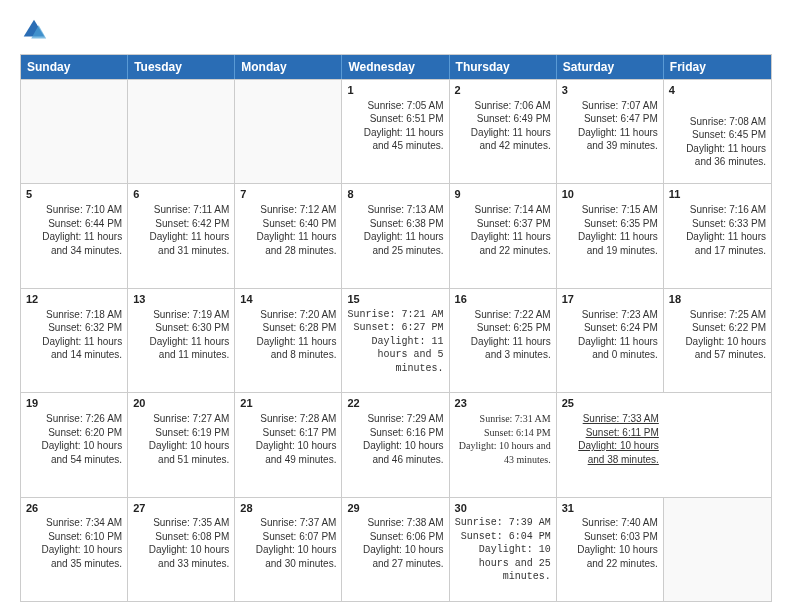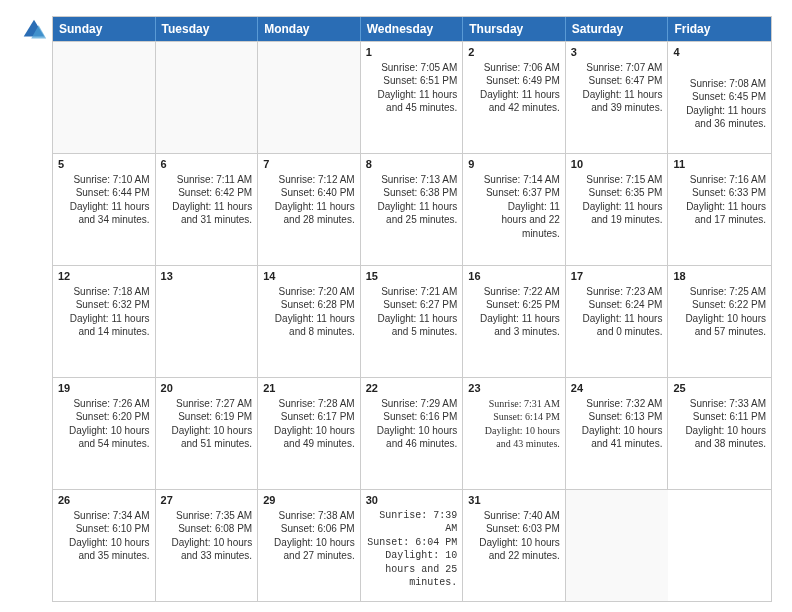--- a/index.html
+++ b/index.html
@@ -8,20 +8,21 @@
       background: #fff;
       width: 792px;
       height: 612px;
       overflow: hidden;
     }
     .page {
       width: 792px;
       height: 612px;
       padding: 16px 20px 10px 20px;
       display: flex;
+      flex-direction: column;
       border-radius: 21px;
     }
     .header {
       display: flex;
       justify-content: space-between;
       align-items: flex-start;
       margin-bottom: 10px;
     }
     .logo {
       display: flex;
@@ -221,30 +222,33 @@
         </div>
         <div class="cal-row">
           <div class="cal-cell">
             <span class="day-num">12</span>
             <div class="info" style="white-space: pre-line;">Sunrise: 7:18 AM
 Sunset: 6:32 PM
 Daylight: 11 hours and 14 minutes.</div>
           </div>
           <div class="cal-cell">
             <span class="day-num">13</span>
+            <div class="info" style="white-space: pre-line;">Sunrise: 7:19 AM
+Sunset: 6:30 PM
+Daylight: 11 hours and 11 minutes.</div>
           </div>
           <div class="cal-cell">
             <span class="day-num">14</span>
             <div class="info" style="white-space: pre-line;">Sunrise: 7:20 AM
 Sunset: 6:28 PM
 Daylight: 11 hours and 8 minutes.</div>
           </div>
           <div class="cal-cell">
             <span class="day-num">15</span>
-            <div class="info" style="white-space: pre-line;">Sunrise: 7:21 AM
+            <div class="info" style="white-space: pre-line; font-family: Liberation Mono, monospace;">Sunrise: 7:21 AM
 Sunset: 6:27 PM
 Daylight: 11 hours and 5 minutes.</div>
           </div>
           <div class="cal-cell">
             <span class="day-num">16</span>
             <div class="info" style="white-space: pre-line;">Sunrise: 7:22 AM
 Sunset: 6:25 PM
 Daylight: 11 hours and 3 minutes.</div>
           </div>
           <div class="cal-cell">
@@ -285,44 +289,44 @@
 Sunset: 6:16 PM
 Daylight: 10 hours and 46 minutes.</div>
           </div>
           <div class="cal-cell">
             <span class="day-num">23</span>
             <div class="info" style="white-space: pre-line; font-family: Liberation Serif, serif;">Sunrise: 7:31 AM
 Sunset: 6:14 PM
 Daylight: 10 hours and 43 minutes.</div>
           </div>
           <div class="cal-cell">
-            <span class="day-num">24</span>
-            <div class="info" style="white-space: pre-line;">Sunrise: 7:32 AM
-Sunset: 6:13 PM
-Daylight: 10 hours and 41 minutes.</div>
-          </div>
-          <div class="cal-cell">
             <span class="day-num">25</span>
-            <div class="info" style="white-space: pre-line;">Sunrise: 7:33 AM
+            <div class="info" style="white-space: pre-line; text-decoration: underline;">Sunrise: 7:33 AM
 Sunset: 6:11 PM
 Daylight: 10 hours and 38 minutes.</div>
           </div>
         </div>
         <div class="cal-row">
           <div class="cal-cell">
             <span class="day-num">26</span>
             <div class="info" style="white-space: pre-line;">Sunrise: 7:34 AM
 Sunset: 6:10 PM
 Daylight: 10 hours and 35 minutes.</div>
           </div>
           <div class="cal-cell">
             <span class="day-num">27</span>
             <div class="info" style="white-space: pre-line;">Sunrise: 7:35 AM
 Sunset: 6:08 PM
 Daylight: 10 hours and 33 minutes.</div>
+          </div>
+          <div class="cal-cell">
+            <span class="day-num">28</span>
+            <div class="info" style="white-space: pre-line;">Sunrise: 7:37 AM
+Sunset: 6:07 PM
+Daylight: 10 hours and 30 minutes.</div>
           </div>
           <div class="cal-cell">
             <span class="day-num">29</span>
             <div class="info" style="white-space: pre-line;">Sunrise: 7:38 AM
 Sunset: 6:06 PM
 Daylight: 10 hours and 27 minutes.</div>
           </div>
           <div class="cal-cell">
             <span class="day-num">30</span>
             <div class="info" style="white-space: pre-line; font-family: Liberation Mono, monospace;">Sunrise: 7:39 AM

